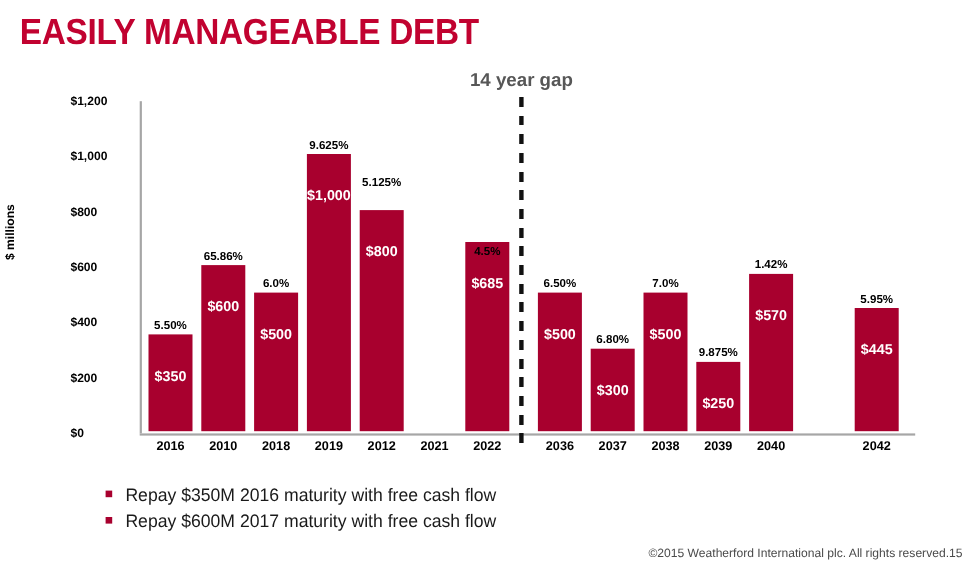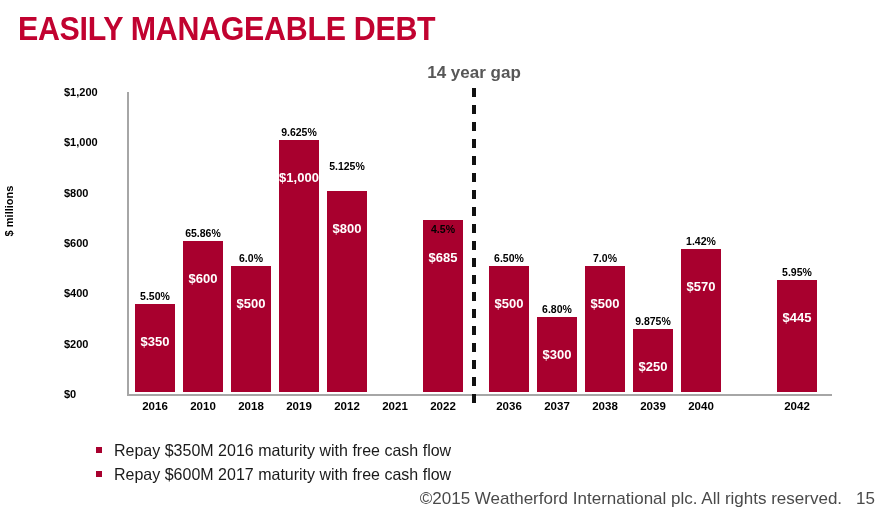--- a/index.html
+++ b/index.html
@@ -194,23 +194,22 @@
     transform-origin: left center;
   }
 
   
   #footer {
     position: absolute;
     right: 8px;
     bottom: 4px;
     display: flex;
     align-items: flex-end;
-    gap: 14px;
     font-family: "Liberation Sans Narrow", "Liberation Sans", sans-serif;
-    font-size: 17px;
+    font-size: 11px;
     color: #4a4a4a;
     white-space: nowrap;
   }
 </style>
 </head>
 <body>
 
 <div id="slide-title">EASILY MANAGEABLE DEBT</div>
 
 <div id="chart-area">

